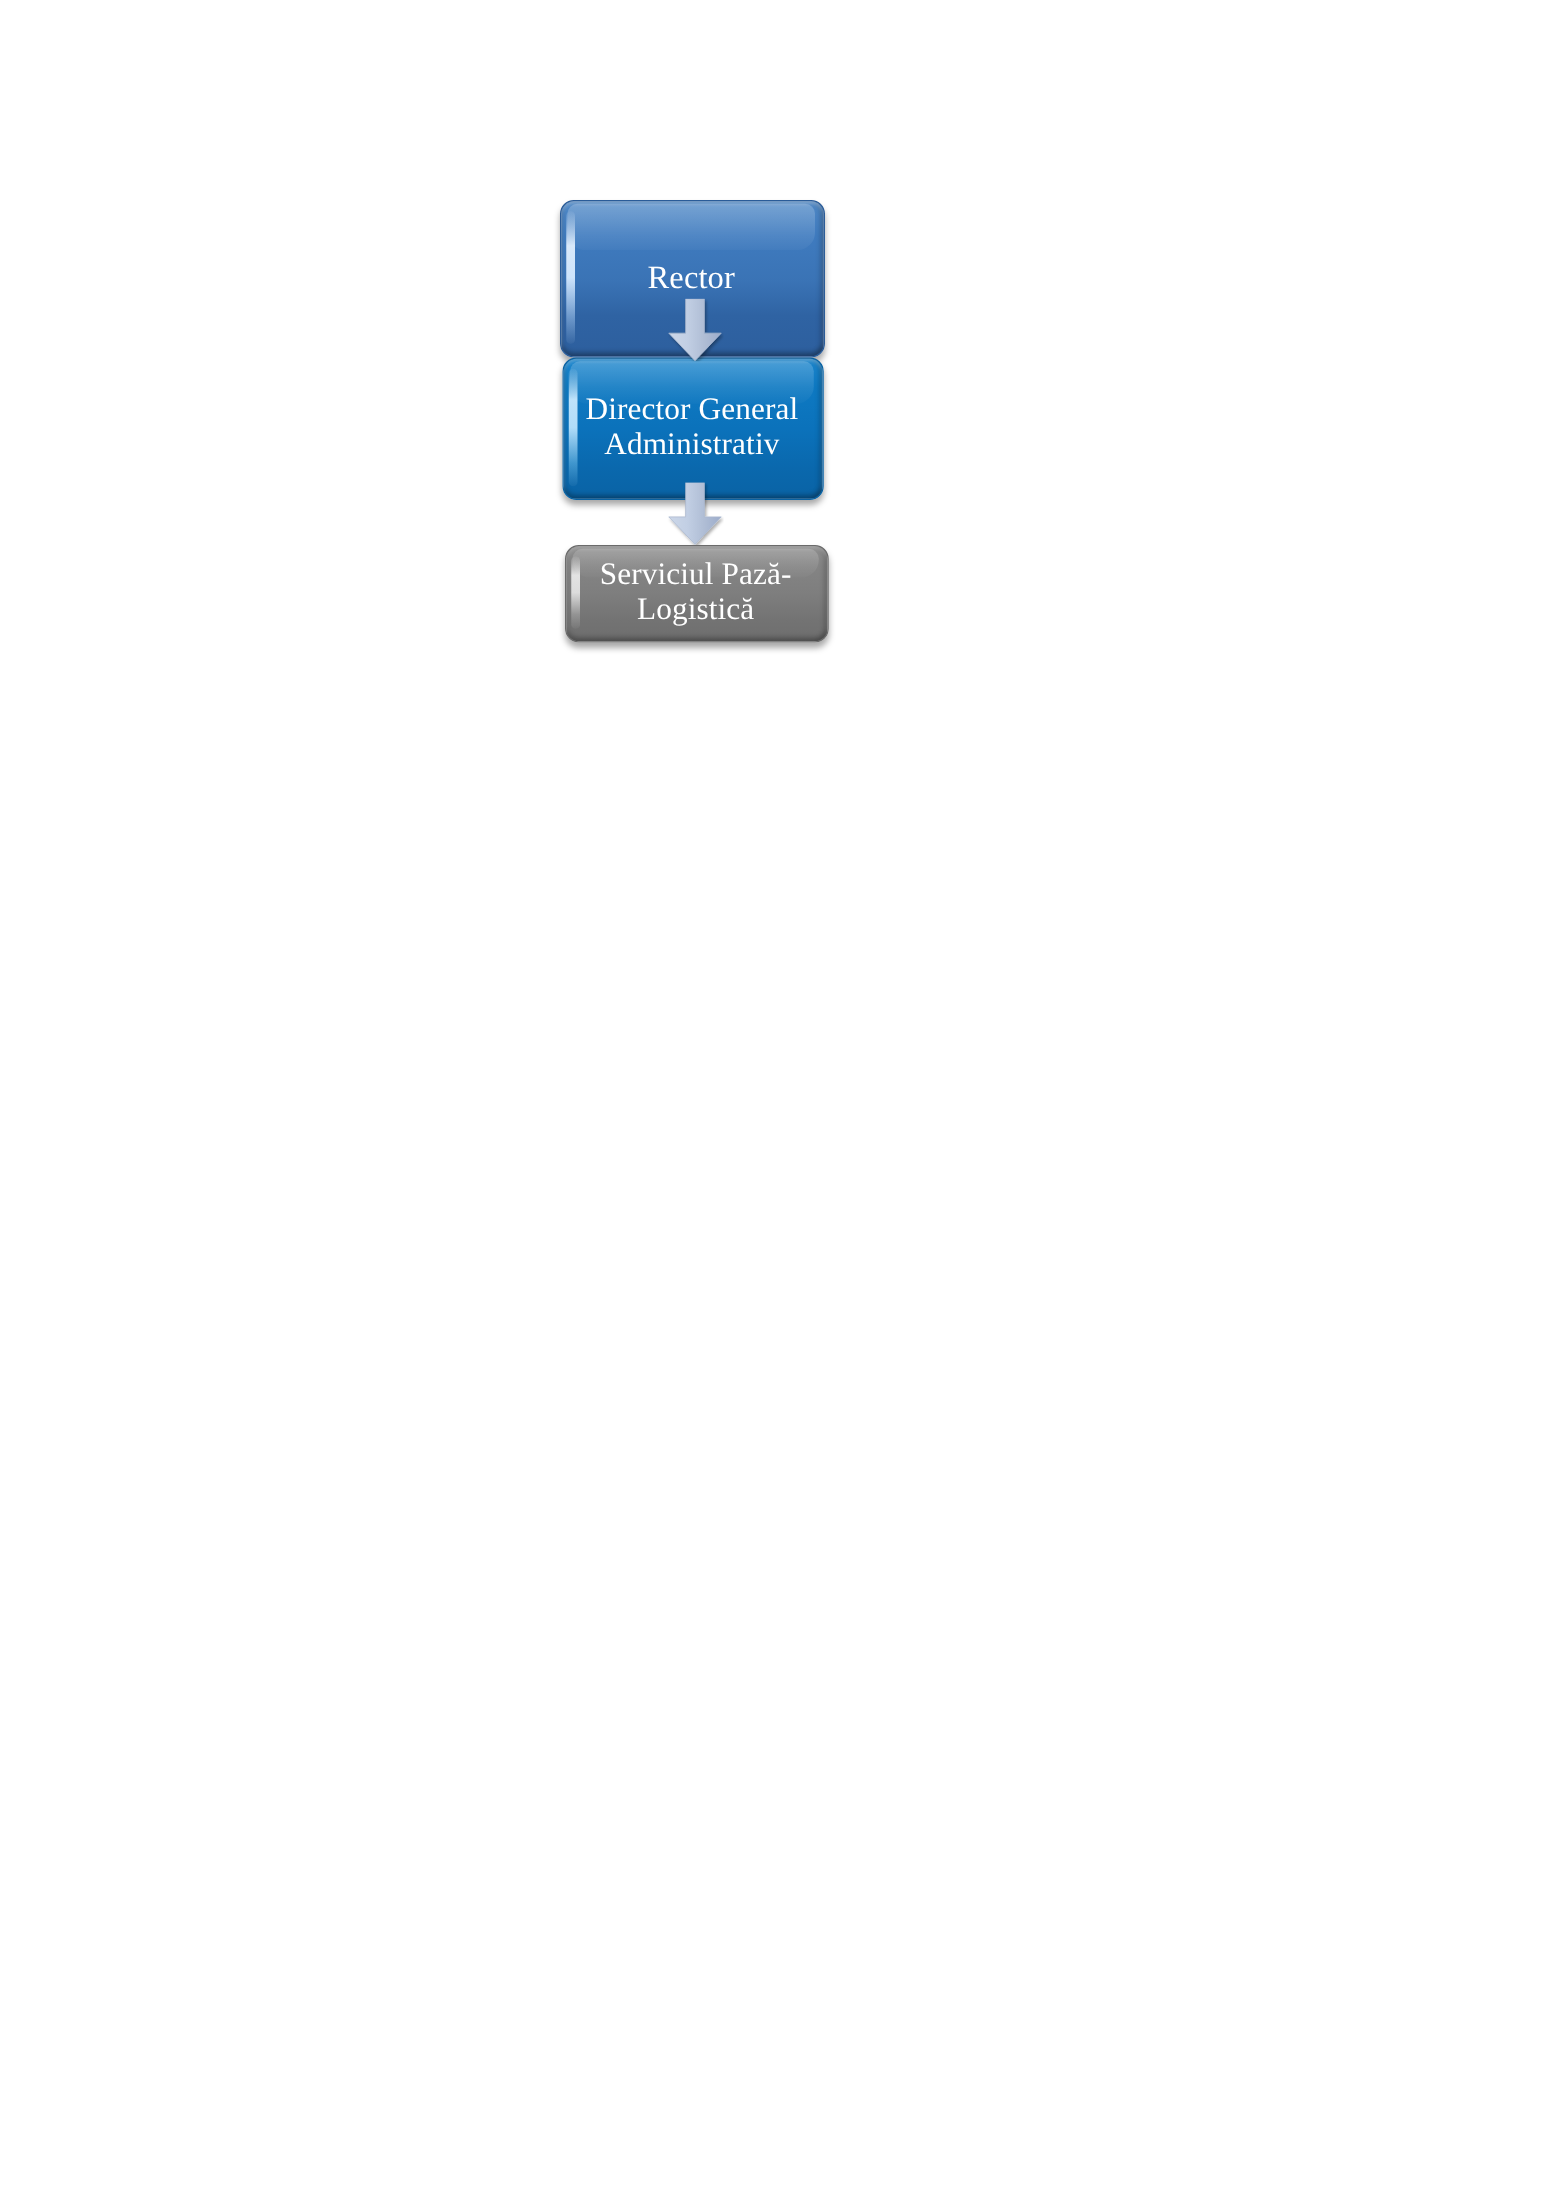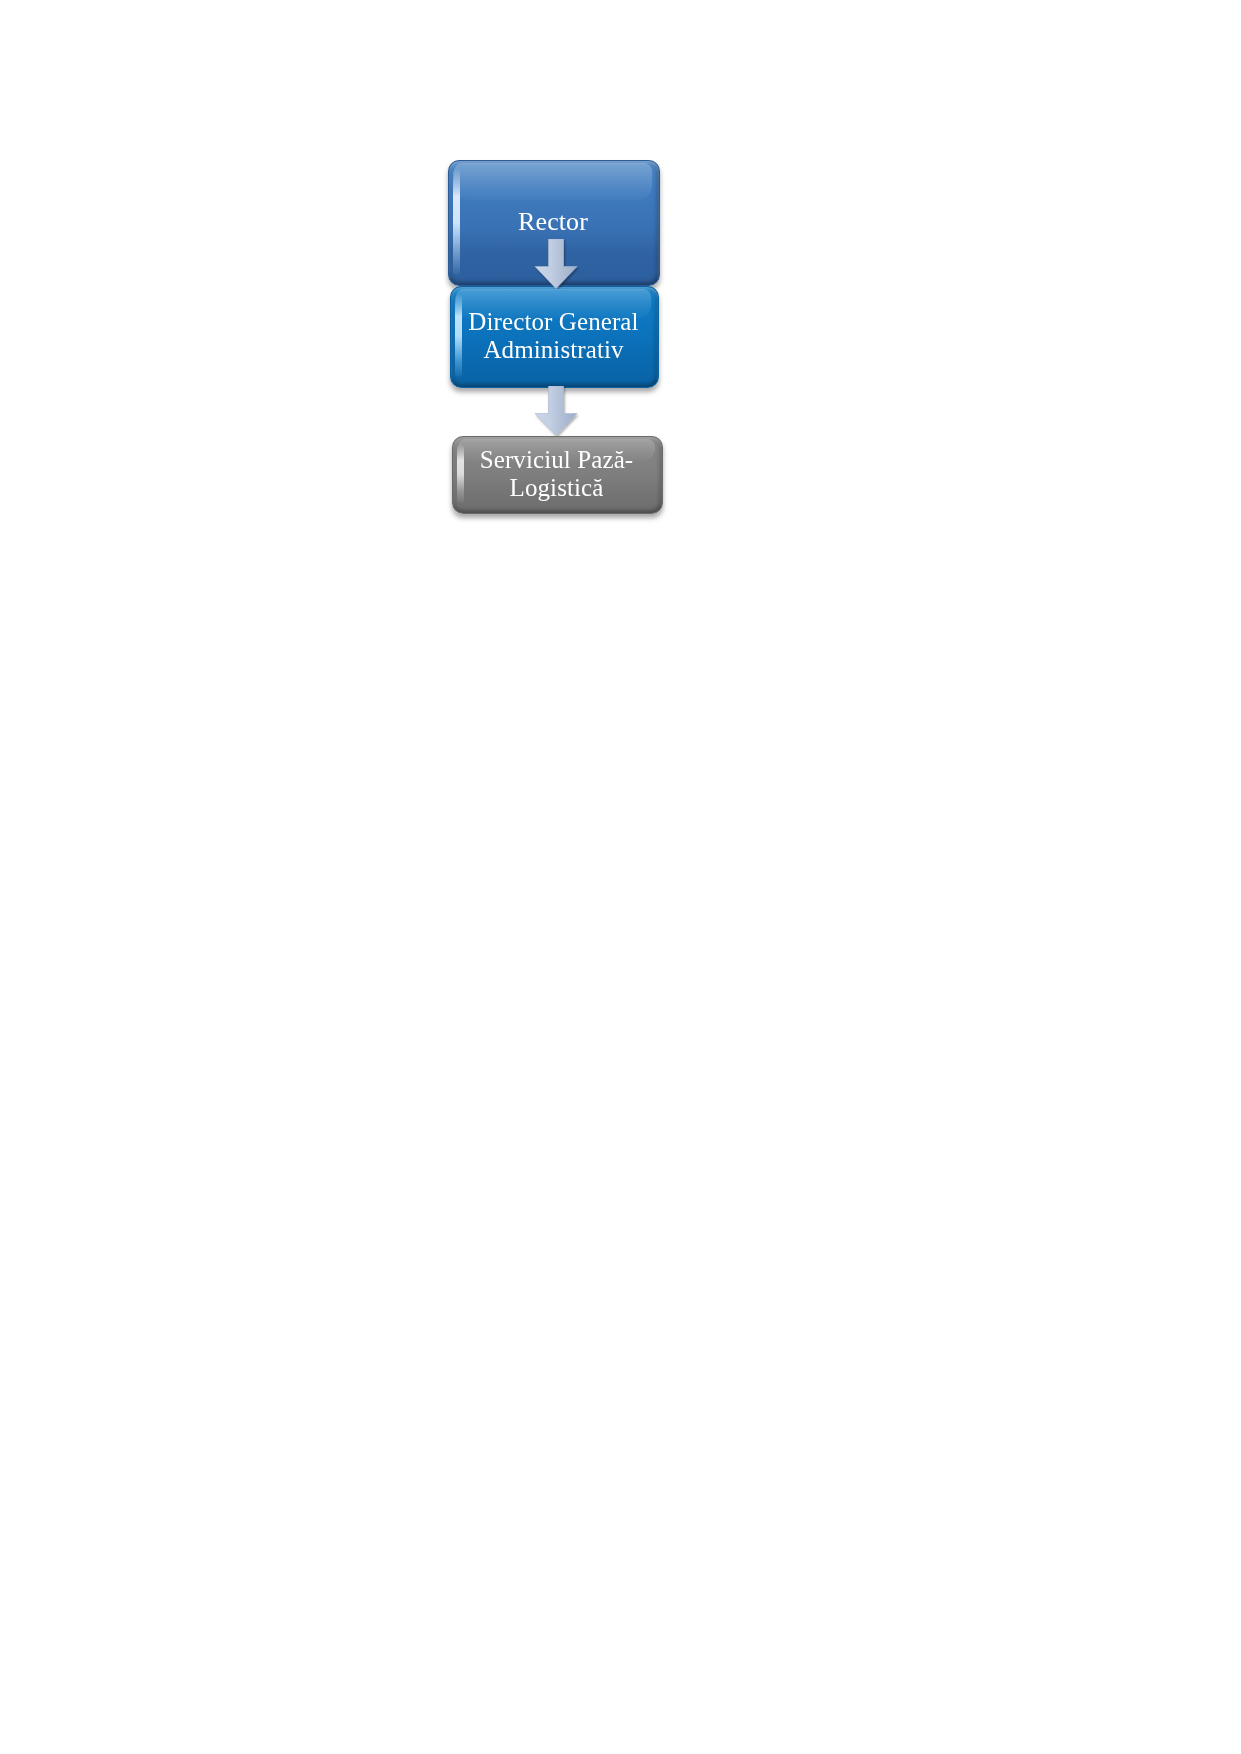--- a/index.html
+++ b/index.html
@@ -123,21 +123,21 @@
         rgba(255,255,255,0.22) 0%,
         rgba(255,255,255,0.03) 100%);
   }
   #node-rector .node-label { font-size: 26px; }
 
   
   #node-dga {
     left: 5px;
     top: 150px;
     width: 207px;
-    height: 100px;
+    height: 112px;
   }
   #node-dga .node-body {
     background: linear-gradient(180deg,
         #1d86cd 0%,
         #0e79c2 20%,
         #0b72bb 50%,
         #0a68ad 78%,
         #0a63a5 100%);
     box-shadow:
        0 4px 5px rgba(0,0,0,0.34),

